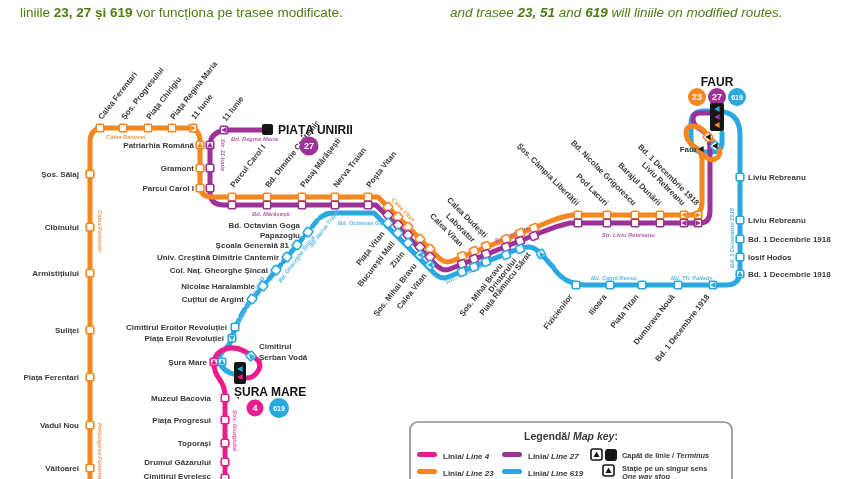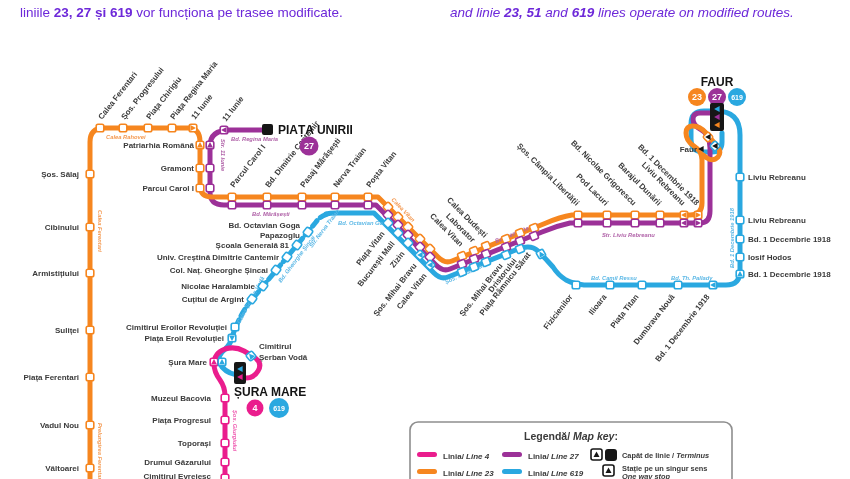--- a/index.html
+++ b/index.html
@@ -1,18 +1,18 @@
 <!DOCTYPE html>
 <html><head>
 <meta charset="utf-8">
 <style>
   html,body{margin:0;padding:0}
   body{width:850px;height:479px;position:relative;background:#fff;overflow:hidden;
        font-family:"Liberation Sans",sans-serif}
-  .hdr{position:absolute;top:5px;font-size:13.5px;color:#6d28d9;white-space:nowrap}
+  .hdr{position:absolute;top:5px;font-size:13.5px;color:#4d7c0f;white-space:nowrap}
   .hdr-ro{left:20px}
   .hdr-en{left:450px;font-style:italic}
   .hdr b{font-weight:bold}
   svg{position:absolute;left:0;top:0}
   svg text{font-family:"Liberation Sans",sans-serif}
   .st{font-size:8px;font-weight:bold;fill:#3a3a3a}
   .e{text-anchor:end}.m{text-anchor:middle}
   .term{font-size:12px;font-weight:bold;fill:#141414}
   .street{font-size:5.8px;font-style:italic;font-weight:bold}
   .sto{fill:#f49a52}.stp{fill:#b062a8}.stb{fill:#5cb8e6}.st4f{fill:#ef5ab0}
@@ -30,21 +30,21 @@
   .lgs{font-size:7.4px}
   .lgt{font-size:10.5px;font-weight:bold;fill:#3a3a3a}
   .it{font-style:italic}
   .legend-box{fill:#fff;stroke:#8e8e8e;stroke-width:1.6}
   .term-rect{fill:#161616}
 </style>
 </head>
 <body>
 
 <div class="hdr hdr-ro"><span>liniile </span><b>23, 27 și 619</b><span> vor funcționa pe trasee modificate.</span></div>
-<div class="hdr hdr-en"><span>and linie </span><b>23, 51</b><span> and </span><b>619</b><span> lines operate on modified routes.</span></div>
+<div class="hdr hdr-en"><span>and trasee </span><b>23, 51</b><span> and </span><b>619</b><span> will liniile on modified routes.</span></div>
 
 <svg width="850" height="479" viewBox="0 0 850 479">
   <defs>
     <path id="tl" d="M2.6,-3 L-2.9,0 L2.6,3 Z"></path>
     <path id="tr" d="M-2.6,-3 L2.9,0 L-2.6,3 Z"></path>
     <path id="tu" d="M-3,2.6 L0,-2.9 L3,2.6 Z"></path>
     <path id="td" d="M-3,-2.6 L0,2.9 L3,-2.6 Z"></path>
     <rect id="bx" x="-3.8" y="-3.8" width="7.6" height="7.6" rx="1.8"></rect>
   </defs>
 

